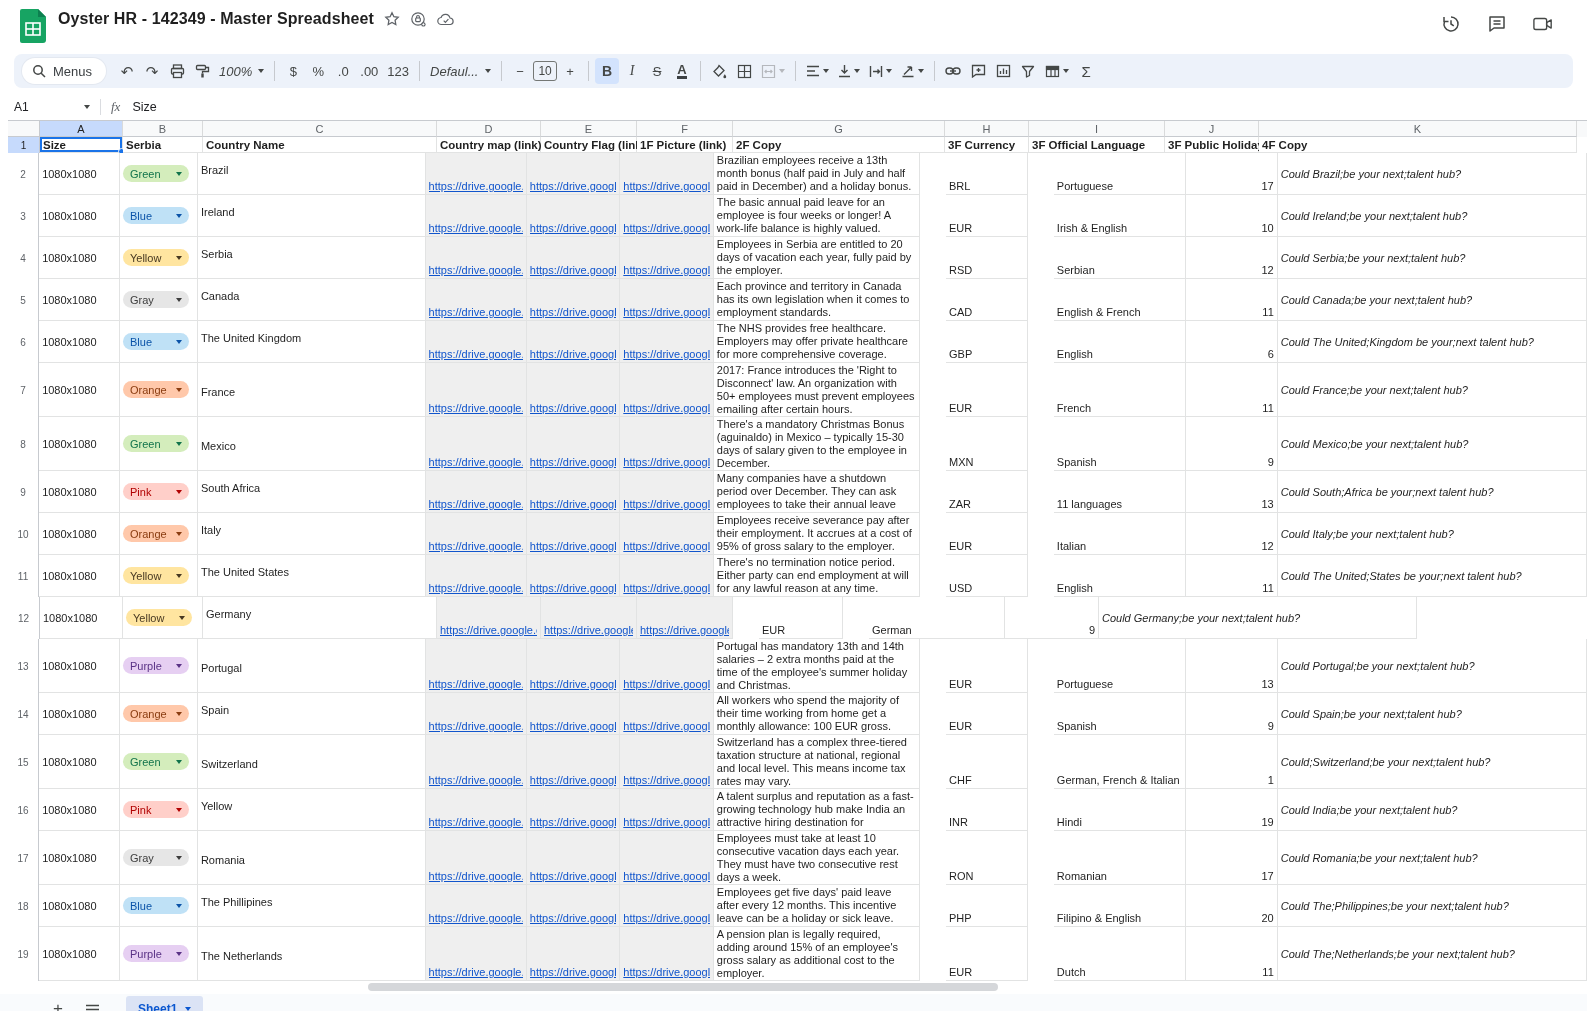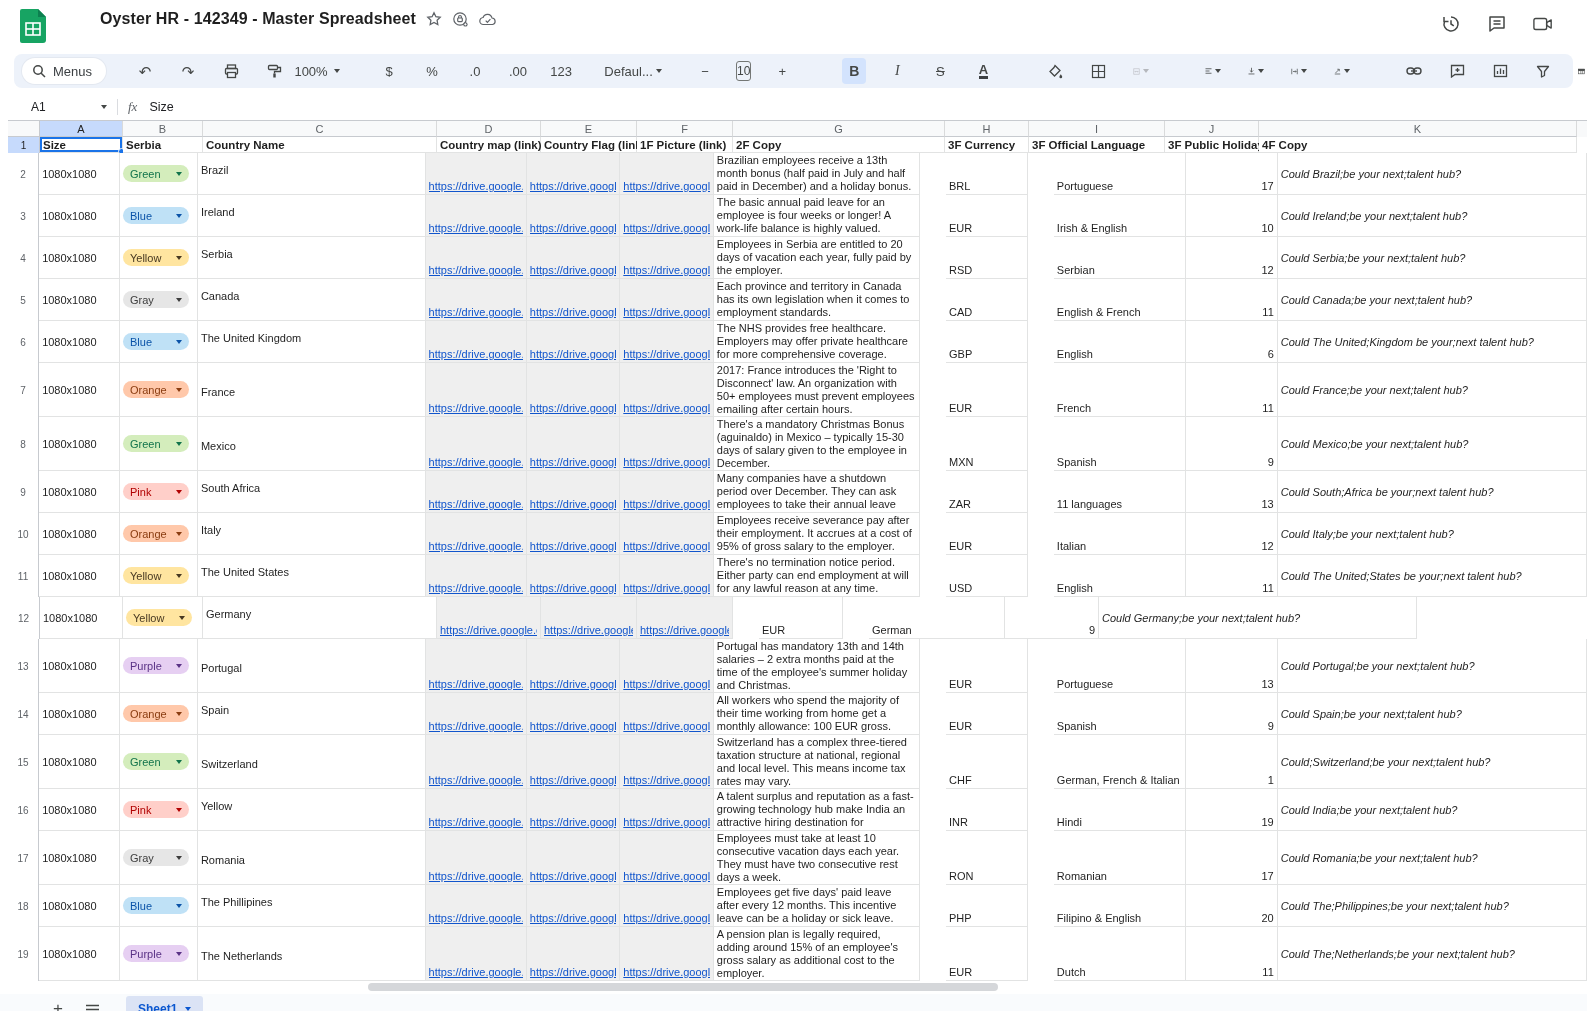--- a/index.html
+++ b/index.html
@@ -4,54 +4,54 @@
 <style>
   * { box-sizing: border-box; margin: 0; padding: 0; }
   html,body { width: 1587px; height: 1011px; overflow: hidden; background:#fff;
               font-family:"Liberation Sans", sans-serif; color:#202124; }
 
   
   .titlebar { height:52px; display:flex; align-items:flex-start; padding:6px 18px 0 20px; }
   .logo { margin-top:3px; margin-right:12px; }
   .title-block { flex:1; }
   .title-row { display:flex; align-items:center; gap:10px; height:26px; }
-  .doc-title { font-size:16px; font-weight:700; color:#1f1f1f; letter-spacing:.1px;margin-left:42px; }
+  .doc-title { font-size:16px; font-weight:700; color:#1f1f1f; letter-spacing:.1px; }
   .doc-icon { color:#5f6368; display:flex; align-items:center; }
   .menubar { display:flex; height:24px; align-items:center; }
   .menu-item { font-size:13px; color:#202124; padding:2px 6px; border-radius:4px; cursor:default; }
   .title-actions { display:flex; align-items:center; gap:26px; padding-top:8px; margin-right:16px; }
   .title-actions .doc-icon svg { width:20px; height:20px; }
 
   
   .toolbar { height:34px; margin:2px 14px 6px 14px; background:#edf2fa; border-radius:8px;
-             display:flex; align-items:center; padding:0 8px; gap:19px; }
+             display:flex; align-items:center; padding:0 8px; gap:1px; }
   .menus-pill { background:#fff; border-radius:16px; height:26px; display:flex; align-items:center;
                 gap:7px; padding:0 14px 0 10px; font-size:13px; color:#3c4043; margin-right:8px;
                 box-shadow:0 0 0 1px rgba(0,0,0,.04); }
   .tbtn { min-width:24px; height:26px; padding:0 4px; border-radius:4px; display:flex; align-items:center;
           justify-content:center; color:#444746; font-size:13px; gap:3px; }
   .tbtn.active { background:#d3e3fd; }
   .tbtn.disabled { color:#b5b8bd; }
   .glyph { font-size:15px; line-height:1; }
   .tdivider { width:1px; height:20px; background:#c6c9ce; margin:0 5px; }
   .caret { width:0; height:0; border-left:3.5px solid transparent; border-right:3.5px solid transparent;
            border-top:4px solid #444746; display:inline-block; }
   .caret.dim { border-top-color:#b5b8bd; }
-  .zoom-label, .font-label { font-size:13px; color:#444746; }
+  .zoom-label, .font-label { font-size:13px; color:#444746;font-style:italic; }
   .font-label { width:52px; text-align:left; }
   .size-box { width:24px; height:20px; border:1px solid #747775; border-radius:3px; font-size:12px;
               display:flex; align-items:center; justify-content:center; background:transparent; color:#444746; }
   .b-glyph { font-weight:700; font-size:14px; }
   .i-glyph { font-style:italic; font-family:"Liberation Serif", serif; font-size:14px; }
   .s-glyph { text-decoration:line-through; font-size:13px; }
   .a-glyph { font-weight:700; font-size:13px; border-bottom:3px solid #3c4043; line-height:13px; }
   .sigma { font-size:15px; }
 
   
-  .formulabar { height:26px; display:flex; align-items:center; padding-left:14px;margin-left:17px; }
+  .formulabar { height:26px; display:flex; align-items:center; padding-left:14px; }
   .namebox { width:86px; display:flex; align-items:center; justify-content:space-between; padding-right:10px; }
   .namebox .ref { font-size:12px; color:#202124; }
   .fb-divider { width:1px; height:16px; background:#dadce0; margin:0 10px 0 0; }
   .fx { font-family:"Liberation Serif", serif; font-style:italic; font-size:13px; color:#5f6368; margin-right:12px; }
   .fb-value { font-size:12.5px; color:#202124; }
 
   
   .grid-wrap { padding-left:8px; position:relative; }
   .colheads, .hrow, .row { display:flex; }
   .colheads { height:17px; background:#f8f9fa; border-top:1px solid #c7cacf; }

